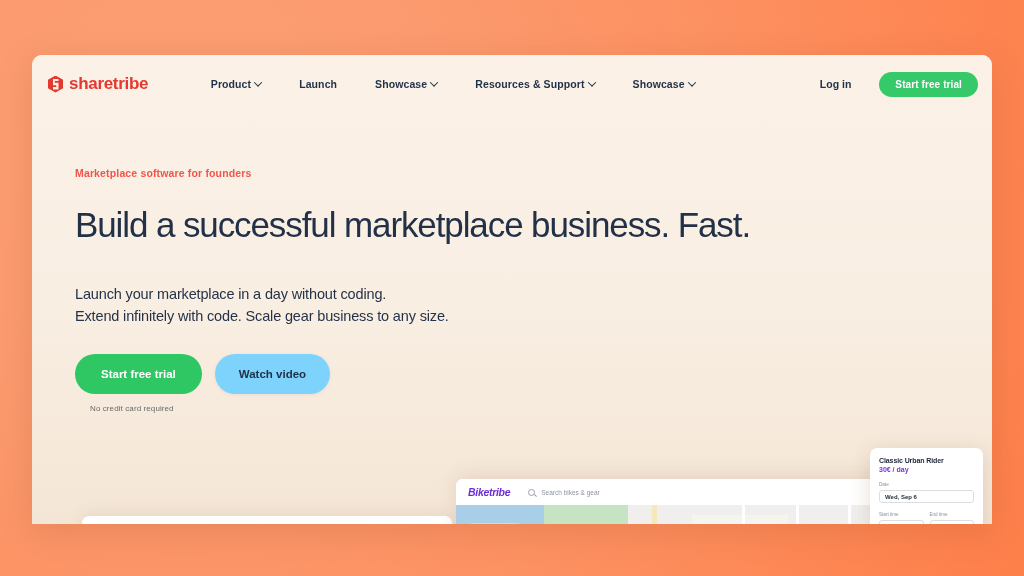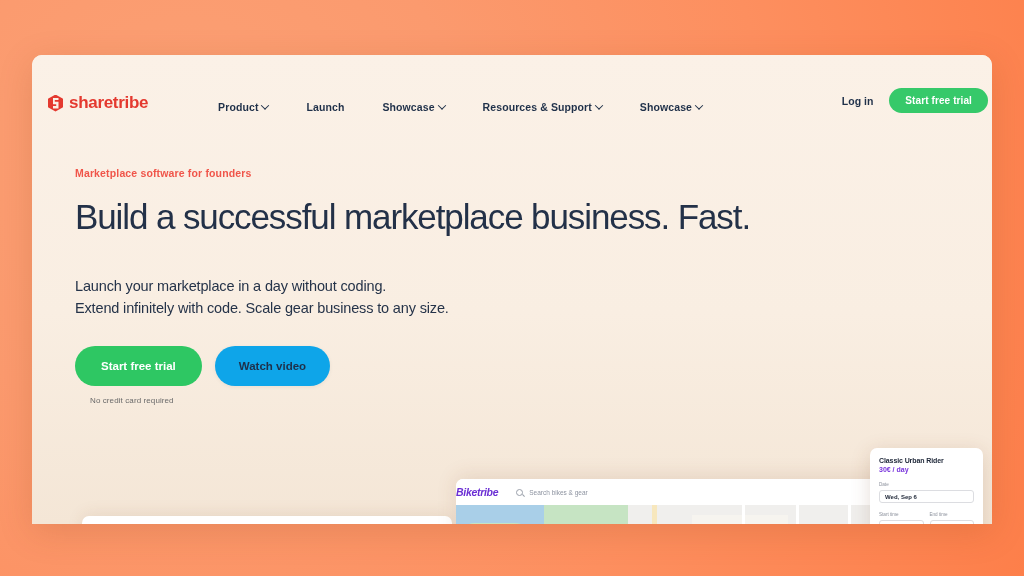--- a/index.html
+++ b/index.html
@@ -24,22 +24,22 @@
   }
   .page-bg {
     position:absolute; inset:0;
     background:
       linear-gradient(180deg, #fbf1e7 0%, #f9eee2 55%, #f4e6d6 100%);
   }
 
   
   .nav {
     position:absolute; left:0; top:0; right:0; height:58px;
-    display:flex; align-items:flex-end;
-    padding:0 4px 0 14px;
+    display:flex; align-items:center;
+    padding:0 14px 0 14px;
   }
   .logo { display:flex; align-items:center; gap:6px; padding-left:2px; }
   .logo-mark {
     width:15px; height:17px; flex:0 0 auto;
     background:#e4392f;
     clip-path: polygon(50% 0%, 100% 25%, 100% 75%, 50% 100%, 0% 75%, 0% 25%);
     position:relative;
   }
   .logo-mark::after{
     content:""; position:absolute; left:4.5px; top:3px;
@@ -56,49 +56,49 @@
   }
   .nav-link {
     font-size:10.5px; color:#1f3049; font-weight:bold;
     display:flex; align-items:center; gap:4px; cursor:pointer;
     letter-spacing:.1px;
   }
   .caret {
     width:6px; height:6px; border-right:1.3px solid #1f3049;
     border-bottom:1.3px solid #1f3049; transform:rotate(45deg) translate(-1px,-1px);
   }
-  .nav-right { display:flex; align-items:center; gap:16px; margin-left:auto; }
+  .nav-right { display:flex; align-items:center; gap:28px; margin-left:auto; }
   .login { font-size:10.5px; color:#1f3049; font-weight:bold; cursor:pointer; }
   .btn-trial-nav {
     background:#36c96a; color:#fff; font-size:10px; font-weight:bold;
     border:none; border-radius:999px; padding:7px 16px; cursor:pointer;
     letter-spacing:.1px;
   }
 
   
   .hero { position:absolute; left:43px; top:112px; right:40px; }
   .eyebrow {
     font-size:10.5px; font-weight:bold; color:#f0554a;
-    letter-spacing:.15px; margin-bottom:18px;
+    letter-spacing:.15px; margin-bottom:26px;
   }
   h1 {
     font-size:35px; font-weight:normal; color:#233148;
     letter-spacing:-1.1px; line-height:1.12; margin-bottom:40px;
   }
   .sub {
     font-size:14.5px; color:#253349; line-height:1.5; letter-spacing:-.15px;
     margin-bottom:26px;
   }
   .cta-row { display:flex; align-items:center; gap:13px; }
   .btn-trial {
     background:#2ec763; color:#fff; font-size:11.5px; font-weight:bold;
     border:none; border-radius:999px; padding:14px 26px; cursor:pointer;
   }
   .btn-watch {
-    background:#0ea5e9; color:#1f3049; font-size:11.5px; font-weight:bold;
+    background:#7dd3fc; color:#1f3049; font-size:11.5px; font-weight:bold;
     border:none; border-radius:999px; padding:14px 24px; cursor:pointer;
     box-shadow:0 1px 4px rgba(0,0,0,.06);
   }
   .nocard {
     font-size:8px; color:#6a6a6a; margin-top:10px; padding-left:15px;
     letter-spacing:.1px;
   }
 
   
   .mock-dash {
@@ -111,21 +111,21 @@
   .mag { width:7px; height:7px; border:1px solid #9aa0aa; border-radius:50%; position:relative; flex:0 0 auto;}
   .mag::after{content:"";position:absolute;right:-2.5px;bottom:-1.5px;width:3px;height:1px;background:#9aa0aa;transform:rotate(45deg);}
 
   
   .mock-map {
     position:absolute; left:424px; top:424px; width:457px; height:147px;
     background:#fff; border-radius:7px 7px 0 0;
     box-shadow:0 -3px 20px rgba(120,70,40,.13);
     overflow:hidden;
   }
-  .map-head { height:26px; display:flex; align-items:center; padding:0 0; background:#fff; }
+  .map-head { height:26px; display:flex; align-items:center; padding:0 12px; background:#fff; }
   .map-brand {
     font-size:10.5px; font-style:italic; font-weight:bold;
     color:#6b2fd4; letter-spacing:-.3px;
   }
   .map-search { display:flex; align-items:center; gap:6px; margin-left:18px; color:#8d93a0; font-size:6.5px; }
   .map-canvas { position:absolute; left:0; top:26px; right:0; bottom:0; background:#f0efed; overflow:hidden; }
   .water { position:absolute; left:0; top:0; width:112px; height:52px; background:#a9cfe8; border-radius:0 0 40% 30%; }
   .park { position:absolute; background:#c6e4c3; }
   .p1 { left:6px; top:18px; width:78px; height:56px; border-radius:12px 26px 18px 8px; }
   .p2 { left:88px; top:0px;  width:84px; height:82px; border-radius:0 0 6px 14px; }

